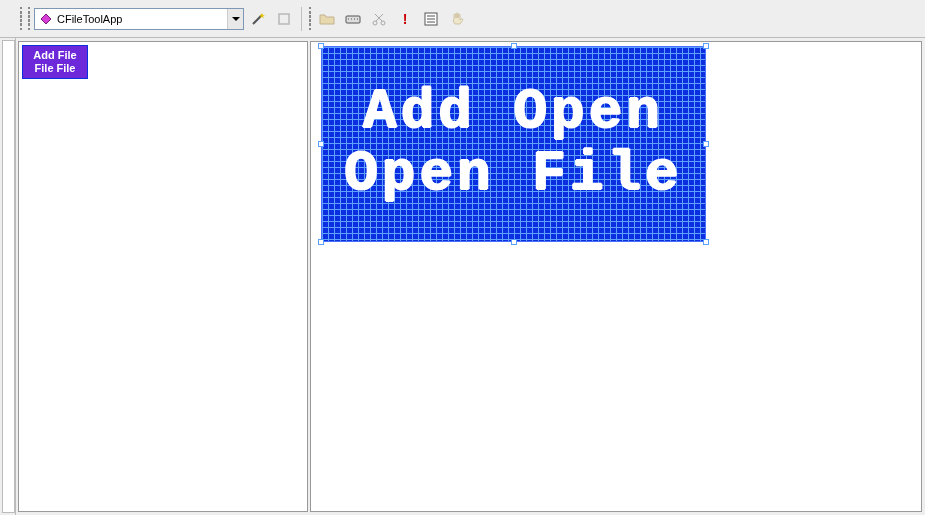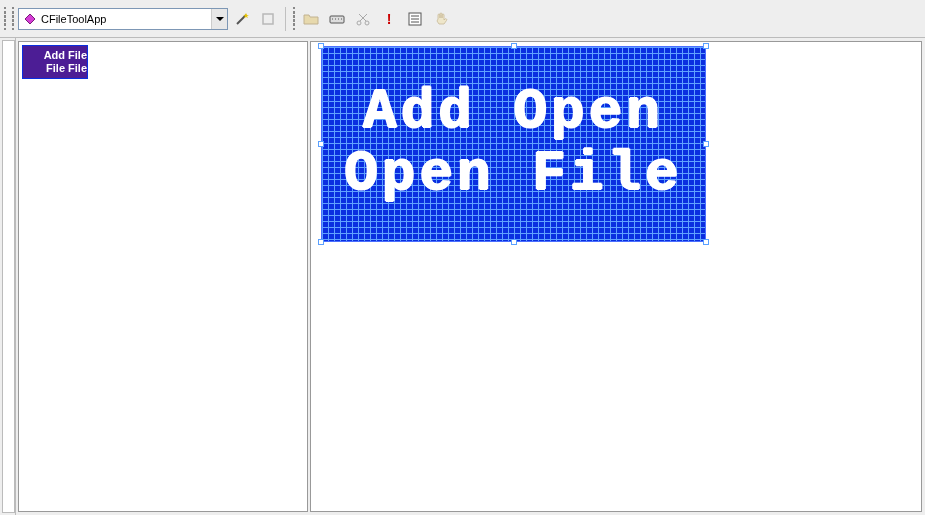--- a/index.html
+++ b/index.html
@@ -1,39 +1,39 @@
 <!DOCTYPE html>
 <html><head>
 <meta charset="utf-8">
 <style>
 * { box-sizing: border-box; margin: 0; padding: 0; font-family: "Tahoma", "MS Sans Serif", Arial, sans-serif; }
 body { background: #eeeeee; width: 925px; height: 515px; overflow: hidden; font-size: 11px; }
 
 
-.toolbar { height: 38px; background: #eeeeee; display: flex; align-items: center; padding: 0 2px; gap: 2px; border-bottom: 1px solid #bbb; }
+.toolbar { height: 38px; background: #eeeeee; display: flex; align-items: center; padding: 0 18px; gap: 2px; border-bottom: 1px solid #bbb; }
 .tool-frag { display: flex; align-items: center; gap: 2px; }
 .grip { width: 6px; height: 28px; display: flex; flex-direction: column; justify-content: center; gap: 3px; padding: 0 2px; }
 .grip::before, .grip::after { content: ""; display: block; width: 2px; height: 2px; background: #888; box-shadow: 0 4px 0 #888, 0 -4px 0 #888, 0 8px 0 #888, 0 -8px 0 #888; }
 .combo { display: flex; align-items: center; height: 22px; background: #fff; border: 1px solid #7d97b5; min-width: 210px; }
 .combo-ico { width: 14px; height: 14px; margin: 0 4px; display: flex; align-items: center; justify-content: center; }
 .combo-ico svg { width: 12px; height: 12px; }
 .combo-text { flex: 1; font-size: 11px; color: #000; padding-right: 4px; }
 .combo-drop { width: 16px; height: 100%; display: flex; align-items: center; justify-content: center; background: #e8e8e8; border-left: 1px solid #ccc; cursor: pointer; }
 .combo-drop svg { width: 8px; height: 8px; }
 .tsep { width: 1px; height: 24px; background: #c0c0c0; margin: 0 3px; }
 .tbtn { width: 24px; height: 24px; display: flex; align-items: center; justify-content: center; border: 1px solid transparent; border-radius: 2px; cursor: pointer; }
 .tbtn.disabled { opacity: 0.45; cursor: default; }
 .tbtn svg { width: 16px; height: 16px; }
 
 
 .workspace { display: flex; height: calc(100% - 38px); }
 .leftcol { width: 16px; background: #eeeeee; border-right: 1px solid #bbb; display:flex; flex-direction:column; }
 .leftcol-fill { flex:1; background:#fff; border:1px solid #bbb; margin:2px 0 2px 2px; }
 .respanel { width: 290px; background: #fff; border: 1px solid #999; margin: 3px 2px; position: relative; }
-.thumb { position: absolute; top: 4px; left: 4px; width: 64px; height: 32px; background: #4c1d95; color: #fff; font: bold 11px/1 "Tahoma", sans-serif; display: flex; flex-direction: column; align-items: flex-end; justify-content: center; gap: 2px; cursor: pointer; outline: 1px solid #0a2ee0; }
+.thumb { position: absolute; top: 4px; left: 4px; width: 64px; height: 32px; background: #6d28d9; color: #fff; font: bold 11px/1 "Tahoma", sans-serif; display: flex; flex-direction: column; align-items: center; justify-content: center; gap: 2px; cursor: pointer; outline: 1px solid #0a2ee0; }
 .thumb .row { display:flex; gap:3px; }
 .editor { flex: 1; background: #fff; border: 1px solid #999; margin: 3px 3px 3px 0; position: relative; overflow: hidden; }
 .bitmap-group { position: absolute; }
 .bitmap { background: #0a2ee0; background-image:
   linear-gradient(#60a0ff 1px, transparent 1px),
   linear-gradient(90deg,#60a0ff 1px, transparent 1px);
   background-size: 6px 6px;
   border: 1px solid #4a6fff;
   display: flex; flex-direction: column; align-items: center; justify-content: center;
 }

